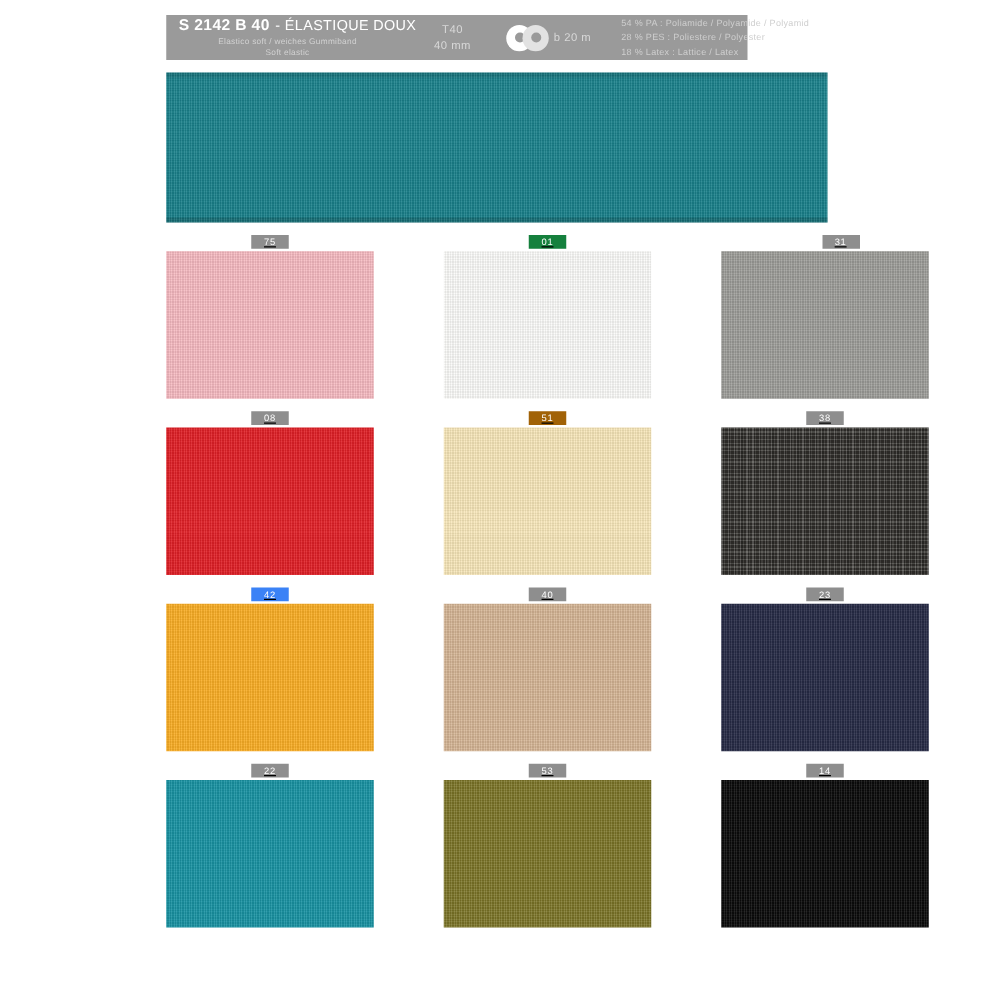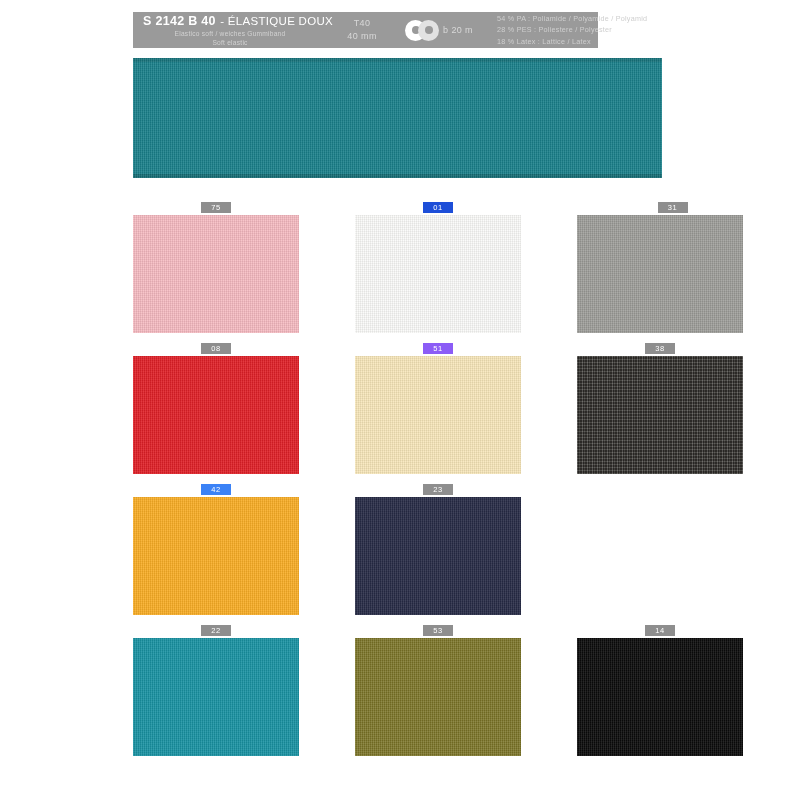--- a/index.html
+++ b/index.html
@@ -152,22 +152,23 @@
     left: 133px;
     top: 58px;
     width: 529px;
     height: 120px;
   }
 
   
   .grid {
     position: absolute;
     left: 133px;
-    top: 200px;
+    top: 186px;
     width: 534px;
+    text-decoration: underline;
   }
   .grid-row {
     display: flex;
     gap: 56px;
     margin-bottom: 8px;
   }
   .cell {
     width: 166px;
   }
   .cell-label-wrap {
@@ -310,60 +311,66 @@
   <div class="grid" id="swatch-grid">
       <div class="grid-row">
         <div class="cell">
           <div class="cell-label-wrap">
             <span class="cell-label" style="background: rgb(142, 142, 142);">75</span>
           </div>
           <div class="swatch tex-weave" style="background: rgb(246, 185, 192);"></div>
         </div>
         <div class="cell">
           <div class="cell-label-wrap">
-            <span class="cell-label" style="background: #1d4ed8;">01</span>
+            <span class="cell-label" style="background: #15803d;">01</span>
           </div>
           <div class="swatch tex-weave" style="background: rgb(251, 251, 249);"></div>
         </div>
         <div class="cell">
           <div class="cell-label-wrap">
             <span class="cell-label" style="background: rgb(142, 142, 142); margin-left: 25px;">31</span>
           </div>
           <div class="swatch tex-weave" style="background: rgb(155, 155, 151);"></div>
         </div>
       </div>
       <div class="grid-row">
         <div class="cell">
           <div class="cell-label-wrap">
             <span class="cell-label" style="background: rgb(142, 142, 142);">08</span>
           </div>
           <div class="swatch tex-rib" style="background: rgb(224, 31, 38);"></div>
         </div>
         <div class="cell">
           <div class="cell-label-wrap">
-            <span class="cell-label" style="background: #8b5cf6;">51</span>
+            <span class="cell-label" style="background: #a16207;">51</span>
           </div>
           <div class="swatch tex-weave" style="background: rgb(247, 230, 184);"></div>
         </div>
         <div class="cell">
           <div class="cell-label-wrap">
             <span class="cell-label" style="background: rgb(142, 142, 142);">38</span>
           </div>
           <div class="swatch tex-melange" style="background: rgb(58, 56, 52);"></div>
         </div>
       </div>
       <div class="grid-row">
         <div class="cell">
           <div class="cell-label-wrap">
             <span class="cell-label" style="background: #3b82f6;">42</span>
           </div>
           <div class="swatch tex-rib" style="background: rgb(249, 173, 36);"></div>
         </div>
         <div class="cell">
           <div class="cell-label-wrap">
+            <span class="cell-label" style="background: rgb(142, 142, 142);">40</span>
+          </div>
+          <div class="swatch tex-weave" style="background: rgb(212, 180, 147);"></div>
+        </div>
+        <div class="cell">
+          <div class="cell-label-wrap">
             <span class="cell-label" style="background: rgb(142, 142, 142);">23</span>
           </div>
           <div class="swatch tex-rib" style="background: rgb(38, 42, 69);"></div>
         </div>
       </div>
       <div class="grid-row">
         <div class="cell">
           <div class="cell-label-wrap">
             <span class="cell-label" style="background: rgb(142, 142, 142);">22</span>
           </div>

